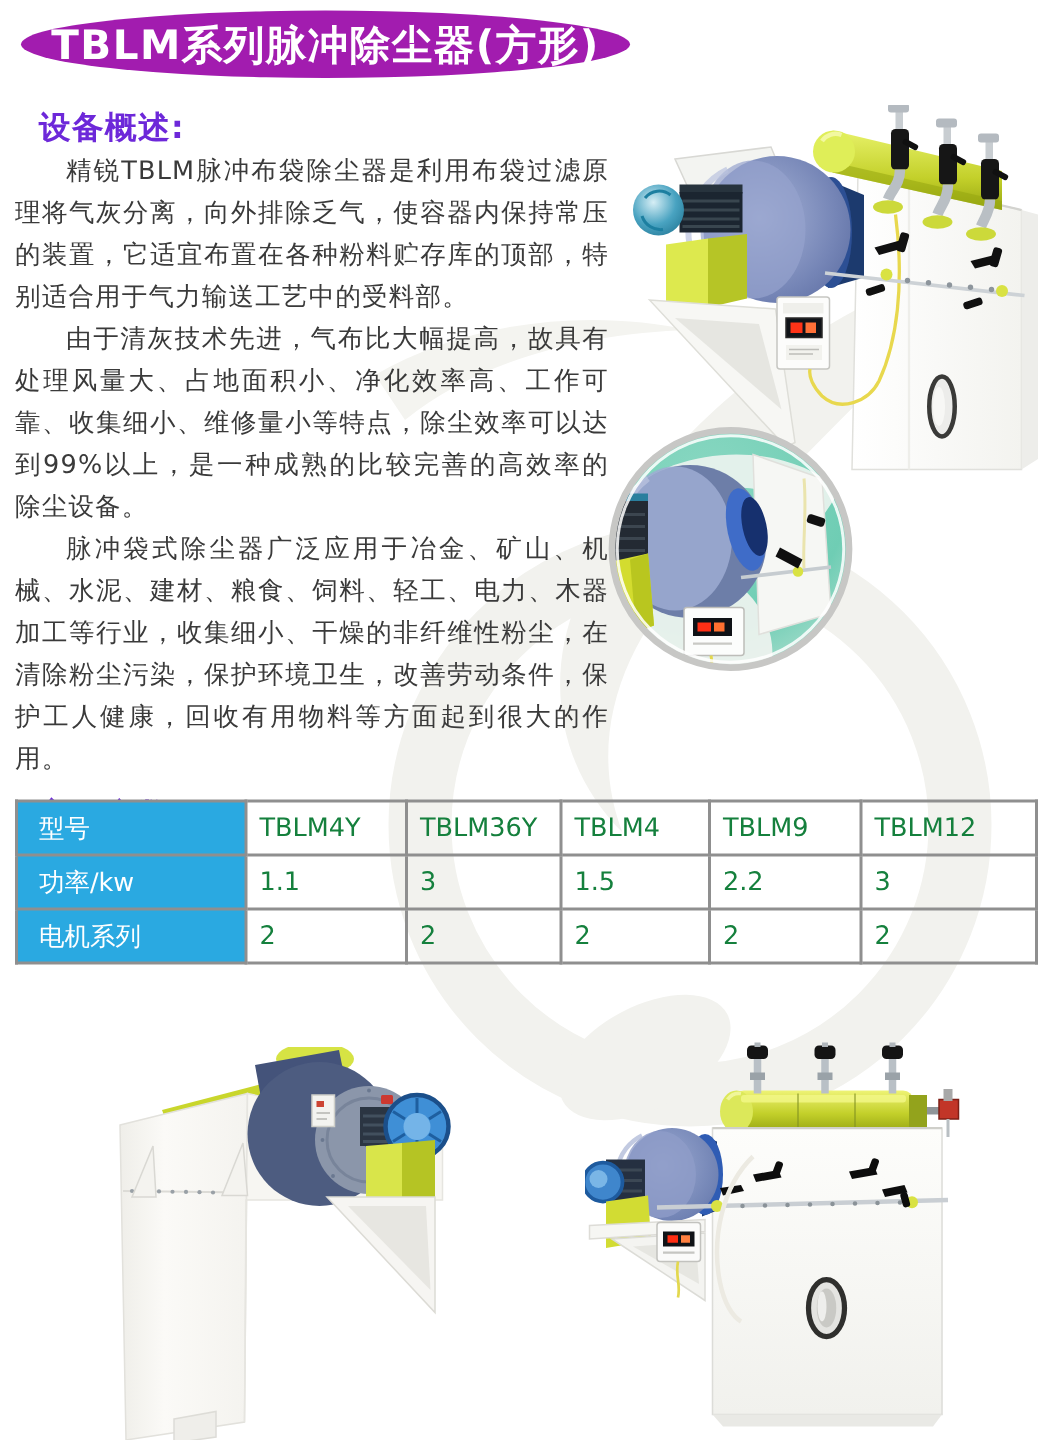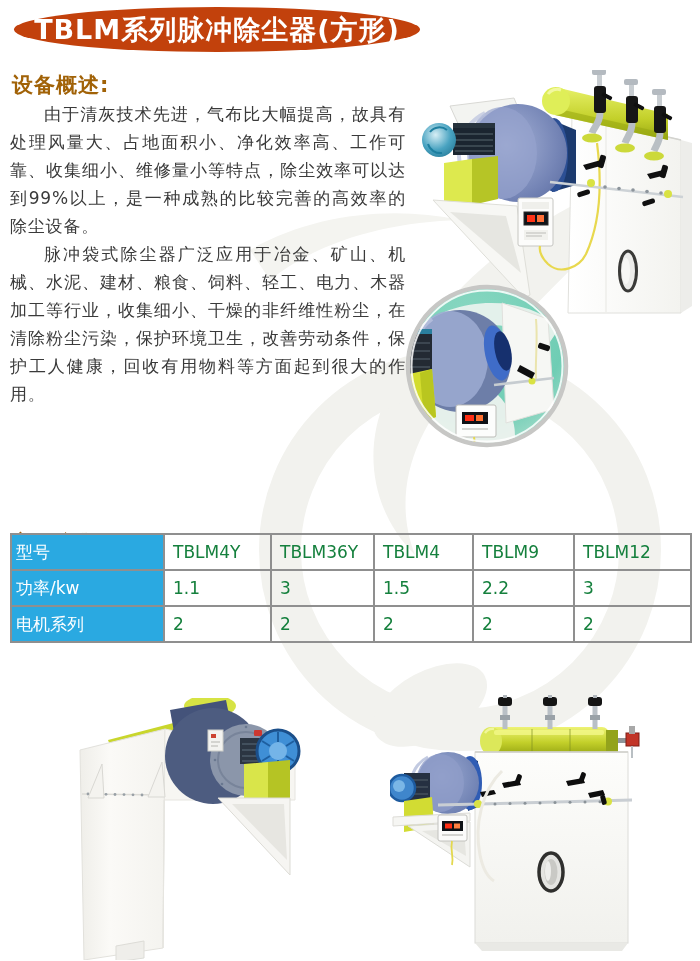--- a/index.html
+++ b/index.html
@@ -5,50 +5,50 @@
   * { margin:0; padding:0; box-sizing:border-box; }
   html,body { background:#ffffff; }
   body { font-family:"DejaVu Sans","Liberation Sans",sans-serif; }
   .page {
     position:relative; width:700px; height:961px; margin:0 auto;
     background:#ffffff; overflow:hidden;
   }
   .watermark { position:absolute; left:130px; top:110px; z-index:0; }
   .banner {
     position:absolute; left:14px; top:7px; width:406px; height:45px;
-    background:#c2410c; border-radius:50%;
+    background:#a21caf; border-radius:50%;
     display:flex; align-items:center; justify-content:center; z-index:2;
   }
   .banner-title {
     color:#ffffff; font-size:27px; font-weight:bold; letter-spacing:1px;
     white-space:nowrap;
   }
   .section-heading {
-    position:absolute; left:12px; z-index:2;
-    font-size:21px; font-weight:bold; color:#a16207; letter-spacing:1px;
+    position:absolute; left:26px; z-index:2;
+    font-size:21px; font-weight:bold; color:#6d28d9; letter-spacing:1px;
   }
   .heading-overview { top:71px; }
   .heading-params { top:499px;margin-top:30px; }
   .overview-text {
     position:absolute; left:10px; top:100px; width:396px; z-index:2;
   }
   .overview-text p {
     font-size:17px; line-height:28px; letter-spacing:0.8px; color:#3a3a3a;
     text-align:justify; text-indent:2em;
   }
   .params-table {
     position:absolute; left:10px; top:533px; width:680px; z-index:2;
     border-collapse:collapse; table-layout:fixed;
   }
   .params-table td, .params-table th {
     border:2px solid #8f8f8f; height:36px; font-size:17px;
     text-align:left; vertical-align:middle; font-weight:normal;
   }
   .params-table .label-cell {
-    background:#2aa9e1; color:#ffffff; padding-left:4px;
+    background:#2aa9e1; color:#ffffff; padding-left:14px;
   }
   .params-table .data-cell {
     background:transparent; color:#15803d; padding-left:8px;
   }
   .photo { position:absolute; z-index:1; }
   .photo-main   { left:400px; top:70px; }
   .photo-inset  { left:402px; top:281px; z-index:3; }
   .photo-bl     { left:58px;  top:698px; }
   .photo-br     { left:390px; top:695px; }
 </style>
@@ -63,20 +63,21 @@
     <ellipse cx="300" cy="595" rx="62" ry="34" transform="rotate(-28 300 595)" fill="#f2f2ee"></ellipse>
     <path d="M120,140 C180,105 260,95 330,110 C260,112 190,130 140,170 Z" fill="#f4f4f0"></path>
   </svg>
 
   <div class="banner">
     <span class="banner-title">TBLM系列脉冲除尘器(方形)</span>
   </div>
 
   <h2 class="section-heading heading-overview">设备概述:</h2>
   <div class="overview-text">
+    <p>精锐TBLM脉冲布袋除尘器是利用布袋过滤原理将气灰分离，向外排除乏气，使容器内保持常压的装置，它适宜布置在各种粉料贮存库的顶部，特别适合用于气力输送工艺中的受料部。</p>
     <p>由于清灰技术先进，气布比大幅提高，故具有处理风量大、占地面积小、净化效率高、工作可靠、收集细小、维修量小等特点，除尘效率可以达到99%以上，是一种成熟的比较完善的高效率的除尘设备。</p>
     <p>脉冲袋式除尘器广泛应用于冶金、矿山、机械、水泥、建材、粮食、饲料、轻工、电力、木器加工等行业，收集细小、干燥的非纤维性粉尘，在清除粉尘污染，保护环境卫生，改善劳动条件，保护工人健康，回收有用物料等方面起到很大的作用。</p>
   </div>
 
   <svg class="photo photo-main" width="300" height="255" viewBox="0 0 300 255">
     <defs>
       <linearGradient id="m1cg" x1="0" y1="0" x2="0" y2="1">
         <stop offset="0" stop-color="#e7f168"></stop>
           <stop offset="0.6" stop-color="#c3d02a"></stop>
           <stop offset="1" stop-color="#98a712"></stop>

